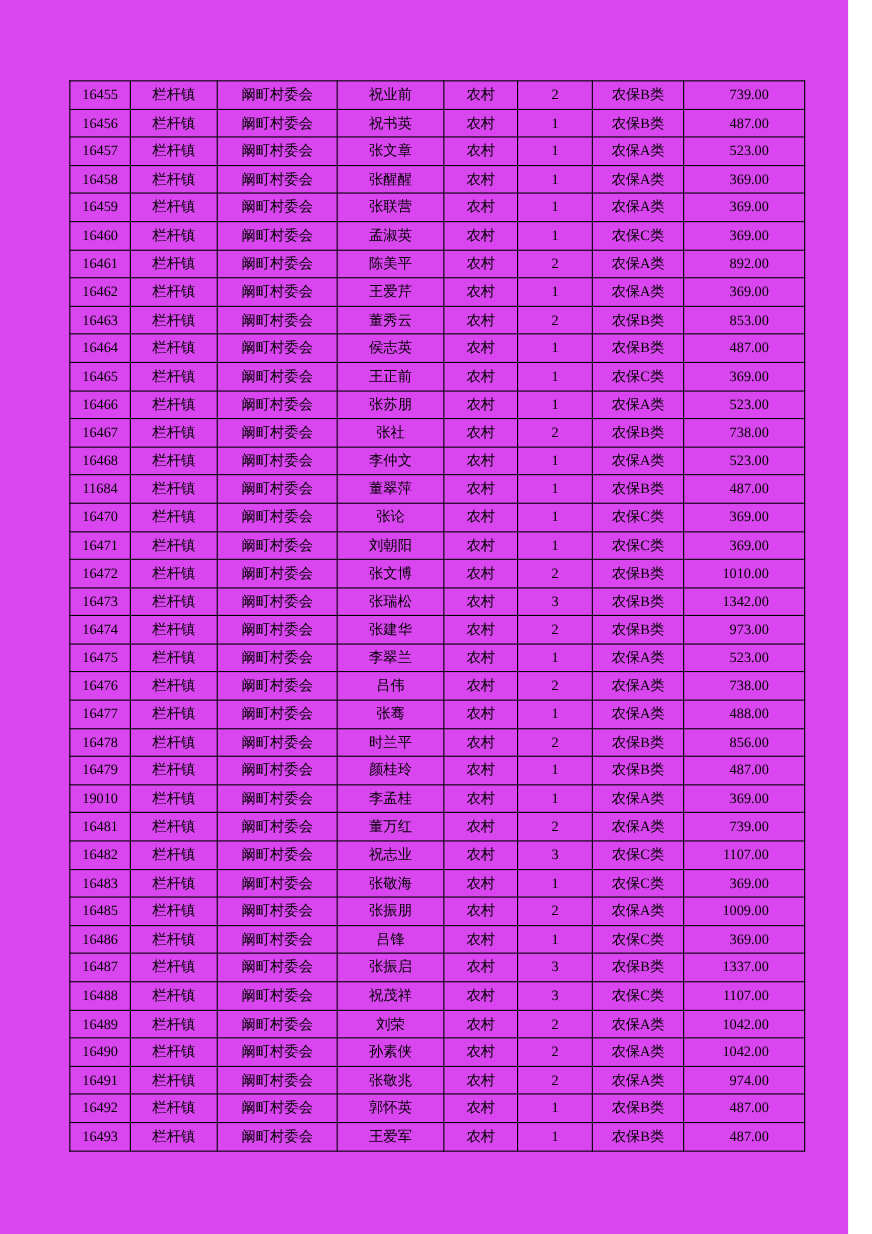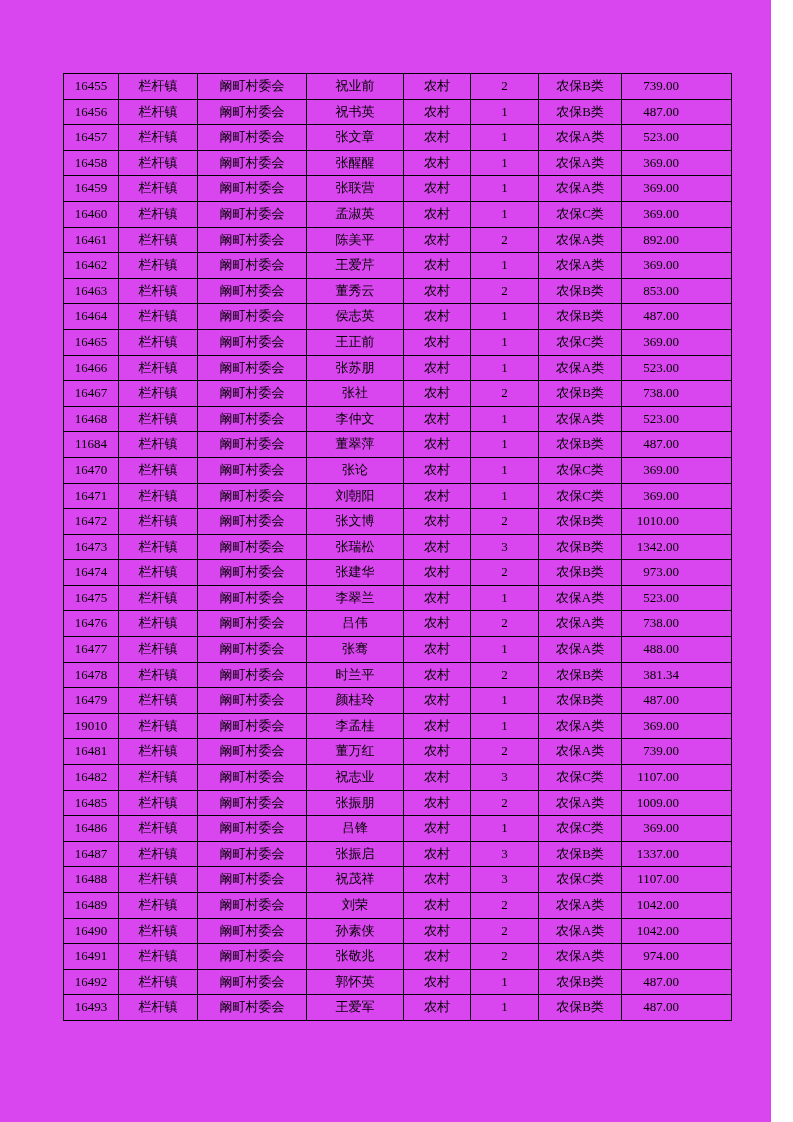--- a/index.html
+++ b/index.html
@@ -34,21 +34,21 @@
     font-size: 13px;
     line-height: 24.6px;
     text-align: center;
     padding: 0;
     overflow: hidden;
     white-space: nowrap;
     vertical-align: middle;
   }
   table.records td.col-amount {
     text-align: right;
-    padding-right: 52px;
+    padding-right: 32px;
   }
 </style>
 </head>
 <body>
 
 <div class="page">
   <table class="records">
     <colgroup>
         <col style="width: 55px;">
         <col style="width: 79px;">
@@ -291,21 +291,21 @@
           <td class="col-amount">488.00</td>
         </tr>
         <tr>
           <td class="col-id">16478</td>
           <td class="col-town">栏杆镇</td>
           <td class="col-village">阚町村委会</td>
           <td class="col-name">时兰平</td>
           <td class="col-type">农村</td>
           <td class="col-count">2</td>
           <td class="col-category">农保B类</td>
-          <td class="col-amount">381.34</td>
+          <td class="col-amount">856.00</td>
         </tr>
         <tr>
           <td class="col-id">16479</td>
           <td class="col-town">栏杆镇</td>
           <td class="col-village">阚町村委会</td>
           <td class="col-name">颜桂玲</td>
           <td class="col-type">农村</td>
           <td class="col-count">1</td>
           <td class="col-category">农保B类</td>
           <td class="col-amount">487.00</td>
@@ -332,20 +332,30 @@
         </tr>
         <tr>
           <td class="col-id">16482</td>
           <td class="col-town">栏杆镇</td>
           <td class="col-village">阚町村委会</td>
           <td class="col-name">祝志业</td>
           <td class="col-type">农村</td>
           <td class="col-count">3</td>
           <td class="col-category">农保C类</td>
           <td class="col-amount">1107.00</td>
+        </tr>
+        <tr>
+          <td class="col-id">16483</td>
+          <td class="col-town">栏杆镇</td>
+          <td class="col-village">阚町村委会</td>
+          <td class="col-name">张敬海</td>
+          <td class="col-type">农村</td>
+          <td class="col-count">1</td>
+          <td class="col-category">农保C类</td>
+          <td class="col-amount">369.00</td>
         </tr>
         <tr>
           <td class="col-id">16485</td>
           <td class="col-town">栏杆镇</td>
           <td class="col-village">阚町村委会</td>
           <td class="col-name">张振朋</td>
           <td class="col-type">农村</td>
           <td class="col-count">2</td>
           <td class="col-category">农保A类</td>
           <td class="col-amount">1009.00</td>

